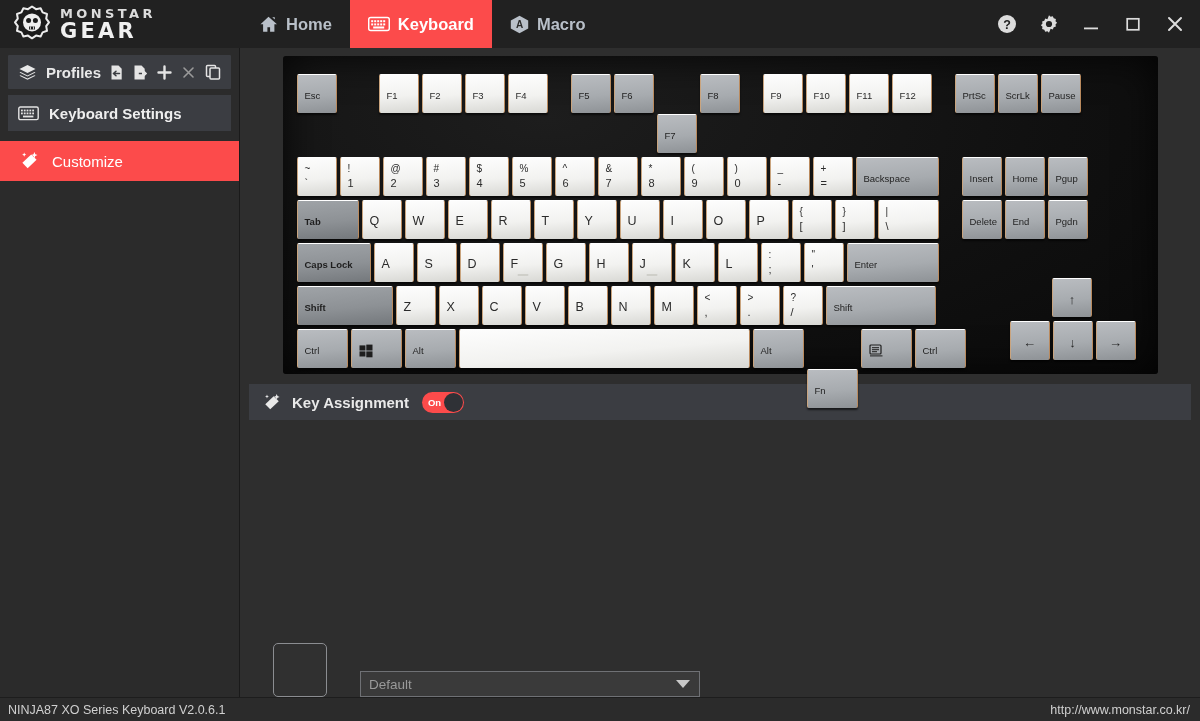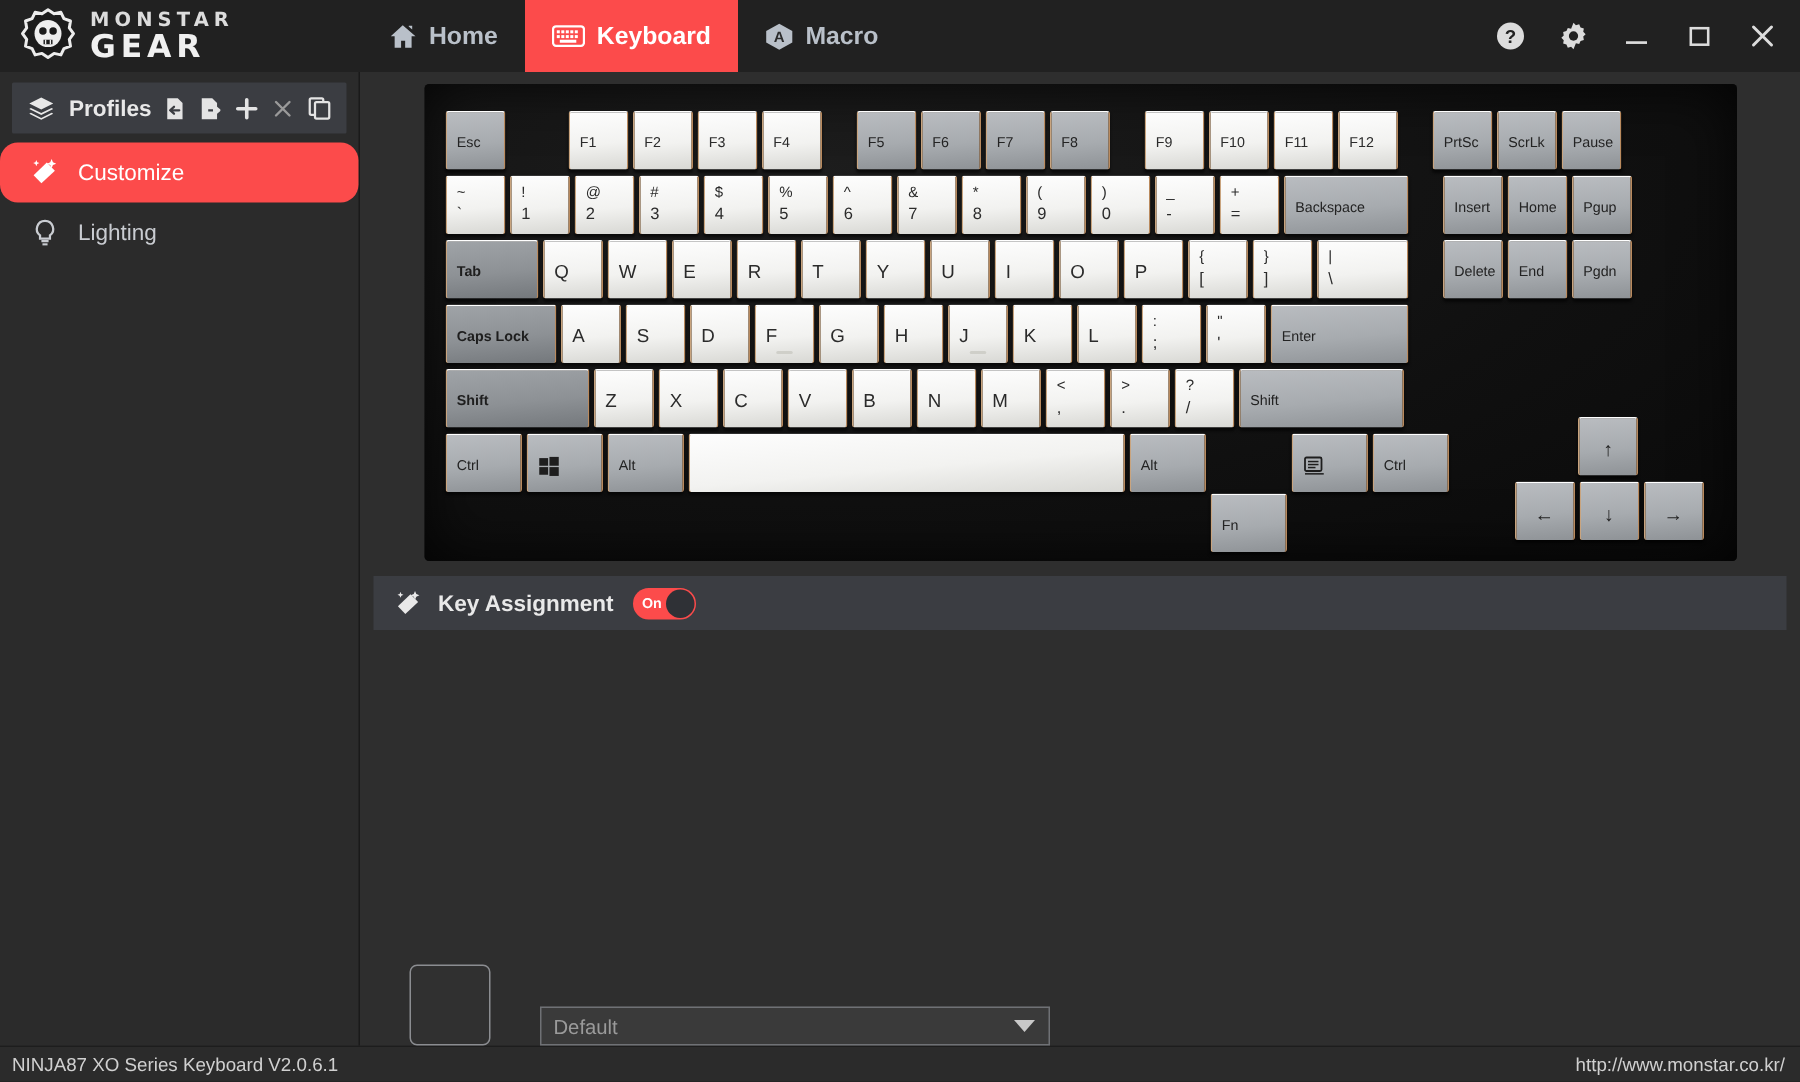--- a/index.html
+++ b/index.html
@@ -78,21 +78,21 @@
   }
   .kbset .lbl { color: #eeeeee; font-size: 15px; font-weight: bold; margin-left: 10px; }
 
   .menu { margin-top: 4px; }
   .menu-item {
     display: flex; align-items: center; height: 40px; padding: 0 0 0 20px;
     color: #c9ccd1; font-size: 15px; cursor: pointer;
   }
   .menu-item .micon { width: 22px; display: flex; align-items: center; justify-content: flex-start; }
   .menu-item .mlabel { margin-left: 10px; }
-  .menu-item.active { background: #fc4b4b; color: #fff; border-radius: 12px; }
+  .menu-item.active { background: #fc4b4b; color: #fff; }
 
   
   .main { flex: 1 1 auto; background: #2e2e2e; position: relative; display: flex; flex-direction: column; }
 
   .kbstage {
     margin: 8px 9px 0 9px; height: 320px; background: #2e2e2e;
     display: flex; align-items: flex-start; justify-content: center; position: relative;
   }
 
   
@@ -335,44 +335,55 @@
           <span class="pact">
             <svg width="16" height="16" viewBox="0 0 16 16">
               <rect x="1.5" y="1.5" width="9" height="11" rx="1" fill="none" stroke="#e4e4e4" stroke-width="1.5"></rect>
               <rect x="5" y="4" width="9.5" height="11" rx="1" fill="#3b3d42" stroke="#e4e4e4" stroke-width="1.5"></rect>
             </svg>
           </span>
         </span>
       </div>
 
 
+      <div class="kbset">
+        <span>
+          <svg width="21" height="15" viewBox="0 0 21 15">
+            <rect x="0.8" y="1" width="19.4" height="12.6" rx="1.6" fill="none" stroke="#e4e4e4" stroke-width="1.4"></rect>
+            <g fill="#e4e4e4">
+              <rect x="3" y="3.6" width="1.8" height="1.8"></rect>
+              <rect x="5.8" y="3.6" width="1.8" height="1.8"></rect>
+              <rect x="8.6" y="3.6" width="1.8" height="1.8"></rect>
+              <rect x="11.4" y="3.6" width="1.8" height="1.8"></rect>
+              <rect x="14.2" y="3.6" width="1.8" height="1.8"></rect>
+              <rect x="3" y="6.5" width="1.8" height="1.8"></rect>
+              <rect x="5.8" y="6.5" width="1.8" height="1.8"></rect>
+              <rect x="8.6" y="6.5" width="1.8" height="1.8"></rect>
+              <rect x="11.4" y="6.5" width="1.8" height="1.8"></rect>
+              <rect x="14.2" y="6.5" width="1.8" height="1.8"></rect>
+              <rect x="5" y="9.6" width="10.4" height="1.8"></rect>
+            </g>
+          </svg>
+        </span>
+        <span class="lbl">Keyboard Settings</span>
+      </div>
 
       <div class="menu">
 
         <div class="menu-item active">
           <span class="micon">
             <svg width="20" height="20" viewBox="0 0 20 20">
               <path d="M11.2 3.4 L16.6 8.8 L7.6 17.2 L2.4 11.8 Z" fill="#ffffff"></path>
               <path d="M14.4 1 l.9 2.2 2.2 .9 -2.2 .9 -.9 2.2 -.9-2.2 -2.2-.9 2.2-.9 z" fill="#ffffff"></path>
               <path d="M4.2 1.6 l.6 1.5 1.5 .6 -1.5 .6 -.6 1.5 -.6-1.5 -1.5-.6 1.5-.6 z" fill="#ffffff"></path>
             </svg>
           </span>
           <span class="mlabel">Customize</span>
         </div>
 
-        <div class="menu-item">
-          <span class="micon">
-            <svg width="20" height="20" viewBox="0 0 20 20">
-              <path d="M10 2.2 a5.4 5.4 0 0 0 -3.3 9.7 v2.1 h6.6 v-2.1 A5.4 5.4 0 0 0 10 2.2 z" fill="none" stroke="#c9ccd1" stroke-width="1.5"></path>
-              <rect x="7.6" y="15" width="4.8" height="1.5" fill="#c9ccd1"></rect>
-              <rect x="8.3" y="17.2" width="3.4" height="1.4" fill="#c9ccd1"></rect>
-            </svg>
-          </span>
-          <span class="mlabel">Lighting</span>
-        </div>
 
 
       </div>
     </div>
 
     <div class="main">
 
       <div class="kbstage">
         <div class="kb" id="kb">
             <div class="kbrow">
@@ -392,21 +403,21 @@
               <div class="key word" style="width: 40px;">
                 <span class="lg2">F4</span>
               </div>
               <div class="gap" style="width: 20px;"></div>
               <div class="key gray word" style="width: 40px;">
                 <span class="lg2">F5</span>
               </div>
               <div class="key gray word" style="width: 40px;">
                 <span class="lg2">F6</span>
               </div>
-              <div class="key gray word" style="width: 40px;">
+              <div class="key gray word" style="width: 40px; margin-top: 40px;">
                 <span class="lg2">F7</span>
               </div>
               <div class="key gray word" style="width: 40px;">
                 <span class="lg2">F8</span>
               </div>
               <div class="gap" style="width: 20px;"></div>
               <div class="key word" style="width: 40px;">
                 <span class="lg2">F9</span>
               </div>
               <div class="key word" style="width: 40px;">

